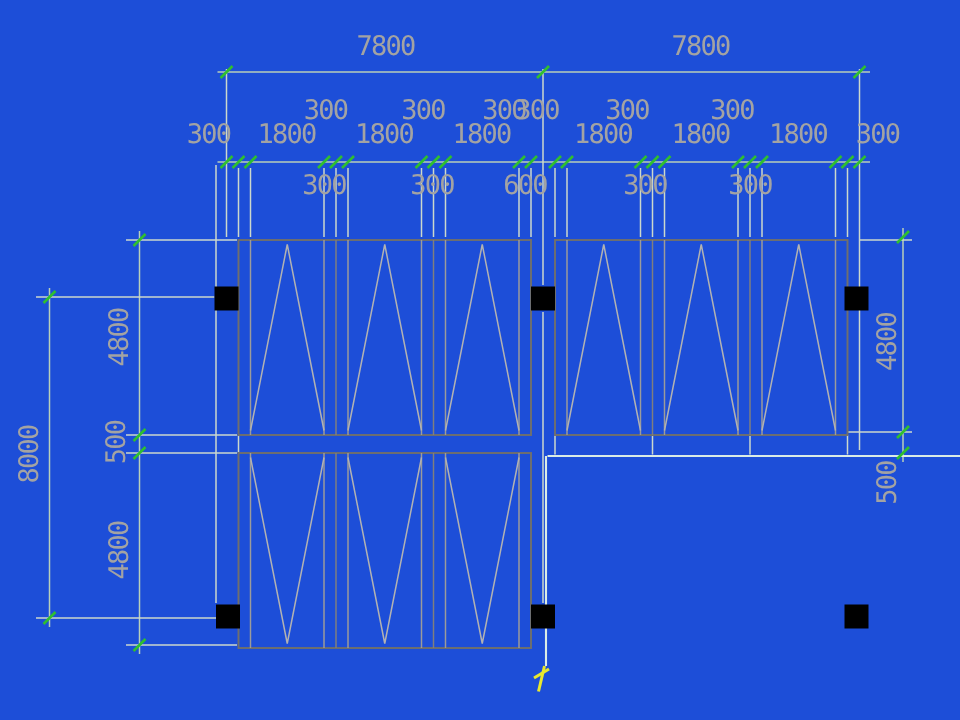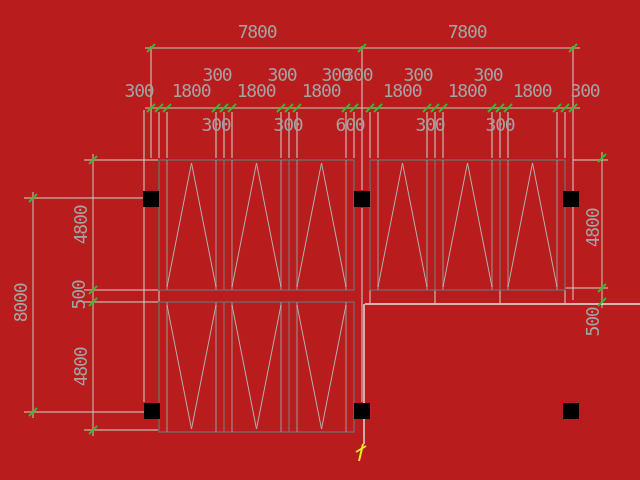--- a/index.html
+++ b/index.html
@@ -1,16 +1,16 @@
 <!DOCTYPE html>
 <html><head>
 <meta charset="utf-8">
 <style>
   html,body{margin:0;padding:0;background:#ffffff;}
-  #stage{position:relative;width:640px;height:480px;background:#b91c1c;overflow:hidden;}
+  #stage{position:relative;width:640px;height:480px;background:#1d4ed8;overflow:hidden;}
   svg{display:block;}
   .cad-text{
     font-family:"DejaVu Sans Mono","Liberation Mono",monospace;
     font-size:18px;
     letter-spacing:-1.2px;
   }
 </style>
 </head>
 <body>
 

